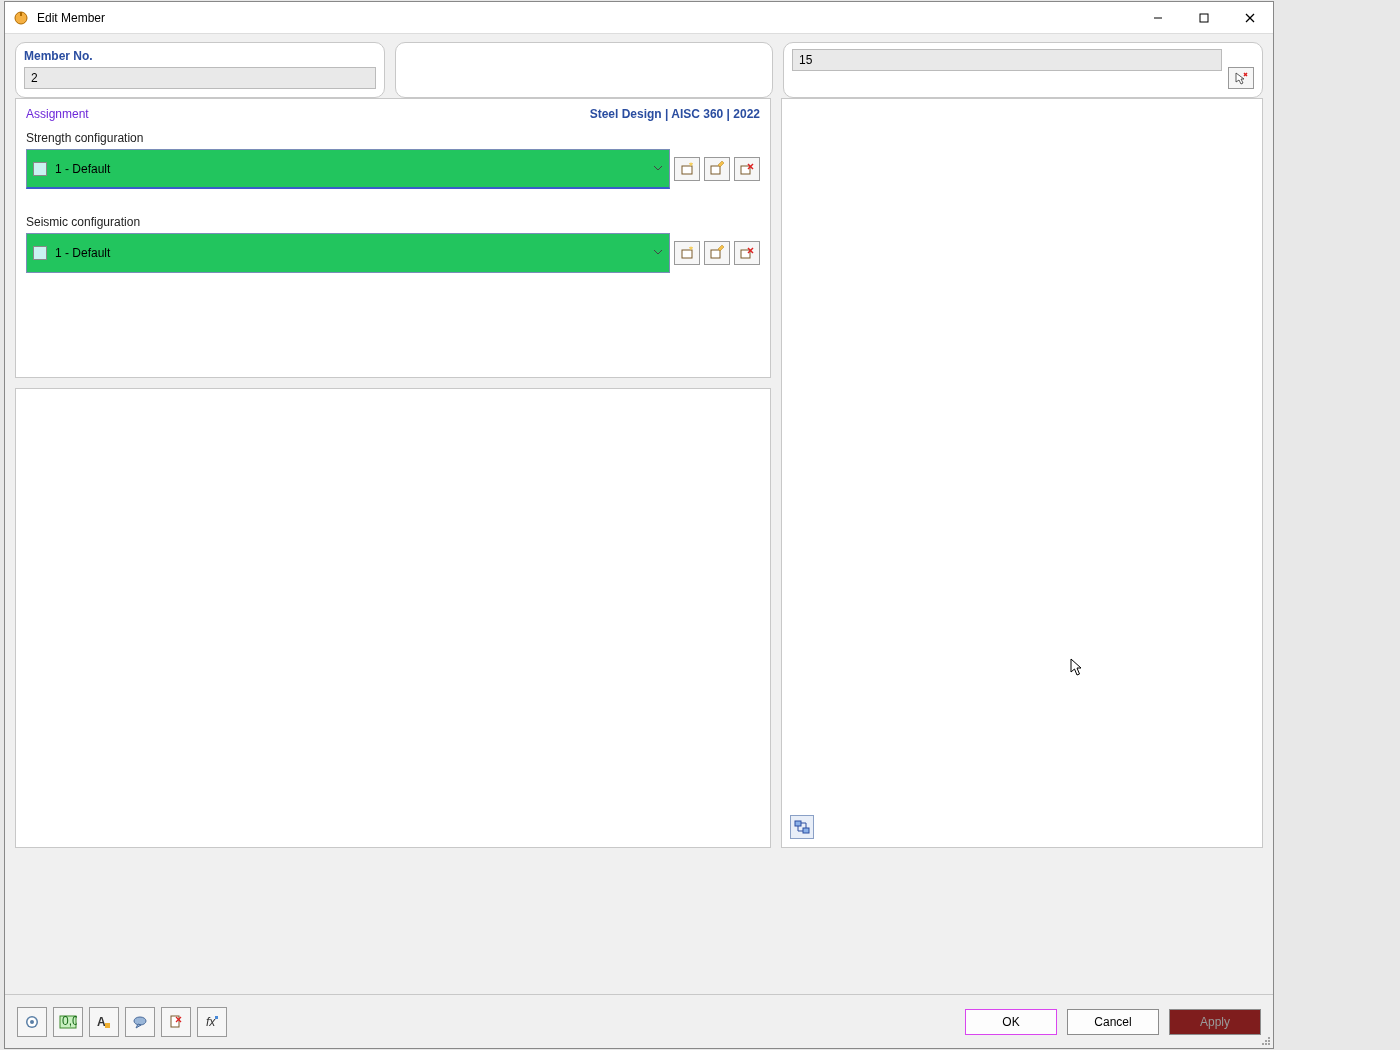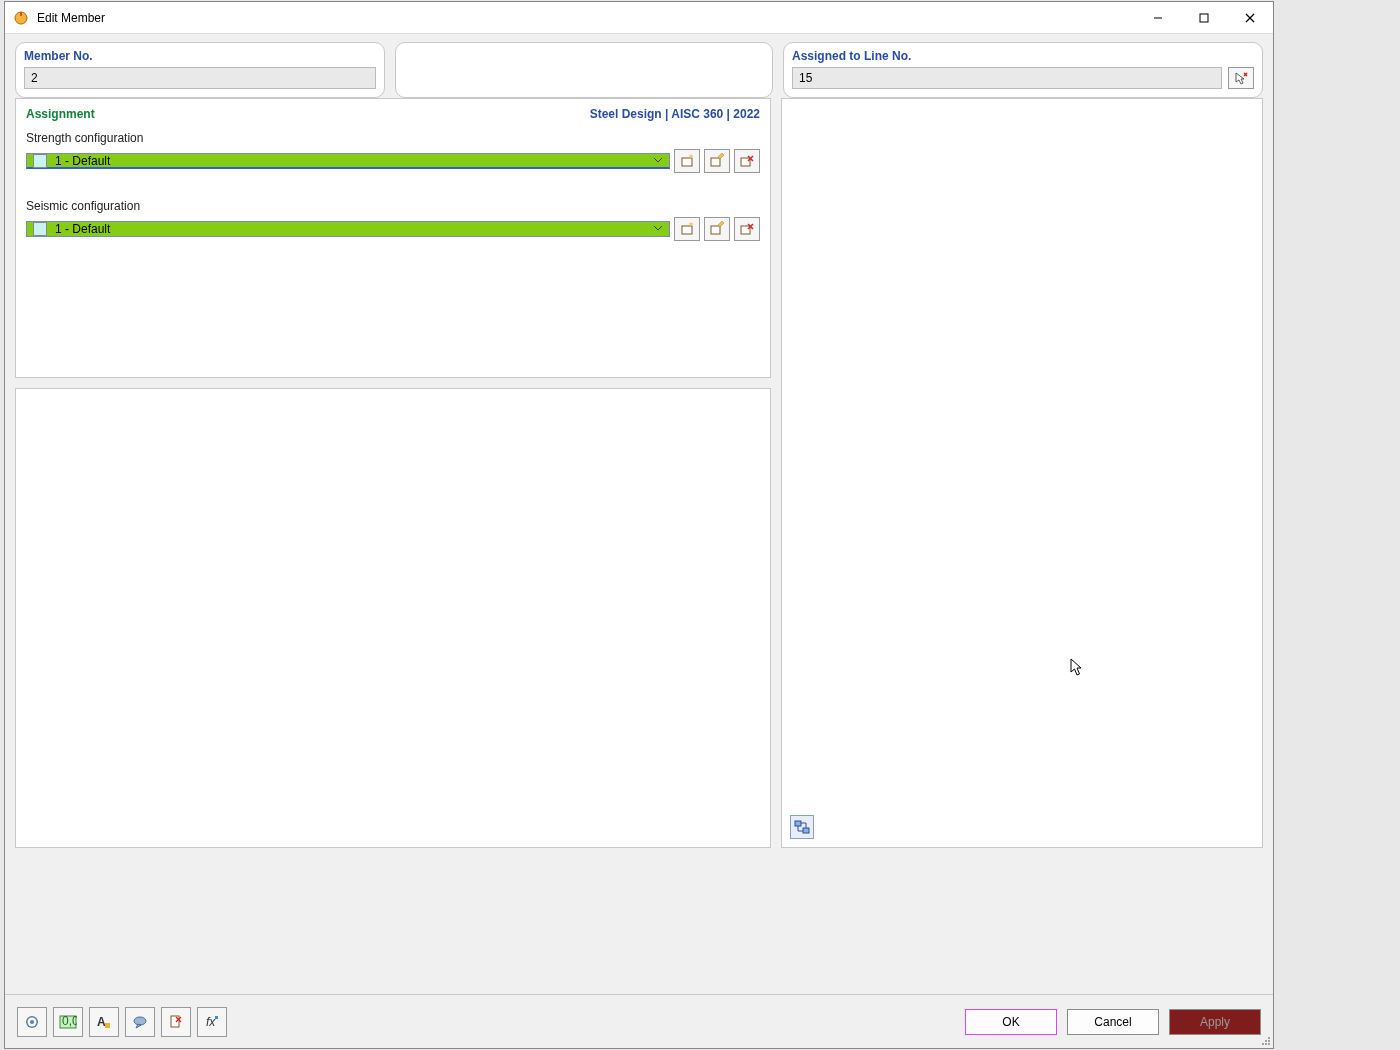--- a/index.html
+++ b/index.html
@@ -25,26 +25,26 @@
 .tab { padding: 5px 12px 6px 12px; background: #ececec; border: 1px solid #bdbdbd; border-bottom: none; margin-right: -1px; cursor: pointer; font-size: 12px; color: #222; }
 .tab.active { background: #ffe600; font-weight: 400; position: relative; z-index: 2; }
 
 .content-row { display: flex; gap: 10px; padding: 0 10px 0 10px; flex: 0 0 auto; }
 .content-left { width: 756px; display:flex; flex-direction:column; gap:10px; }
 .content-right { flex:1; background:#fff; border:1px solid #c8c8c8; height: 750px; position: relative; }
 .content-right .viewer-btn { position: absolute; left: 8px; bottom: 8px; width: 24px; height: 24px; border:1px solid #8aa0c6; background:#e8eef8; cursor:pointer; display:flex; align-items:center; justify-content:center; }
 
 .assign-panel { background:#fff; border:1px solid #c8c8c8; padding: 8px 10px 16px 10px; height: 280px; }
 .assign-head { display:flex; justify-content:space-between; margin-bottom: 10px; }
-.assign-title { color:#15803d; font-weight:700; }
+.assign-title { color:#6d28d9; font-weight:400; }
 .assign-spec { color:#2a4da0; font-weight:600; }
 .cfg-block { margin-bottom: 26px; }
 .cfg-label { font-size: 12px; color:#222; margin-bottom: 4px; }
 .cfg-row { display:flex; gap:4px; align-items:center; }
-.cfg-select { flex:1; height: 16px; border:1px solid #7a8db8; background:#84cc16; display:flex; align-items:center; padding: 0 6px; position:relative; }
+.cfg-select { flex:1; height: 40px; border:1px solid #7a8db8; background:#22c55e; display:flex; align-items:center; padding: 0 6px; position:relative; }
 .cfg-select.focused { border-bottom: 2px solid #3a5bcc; }
 .cfg-select .swatch { width:14px; height:14px; background:#c9f3f1; border:1px solid #888; margin-right:8px; }
 .cfg-select .chev { position:absolute; right:6px; top:50%; transform:translateY(-50%); color:#555; }
 .icon-btn { width:26px; height:24px; border:1px solid #999; background:#f6f6f6; cursor:pointer; display:flex; align-items:center; justify-content:center; }
 
 .preview-panel { background:#fff; border:1px solid #c8c8c8; height: 460px; }
 
 .footer { margin-top:auto; height: 54px; border-top: 1px solid #c8c8c8; display:flex; align-items:center; padding: 0 12px; background:#f0f0f0; }
 .toolbar { display:flex; gap:6px; }
 .tbtn { width:30px; height:30px; border:1px solid #999; background:#f6f6f6; cursor:pointer; display:flex; align-items:center; justify-content:center; font-size:10px; }
@@ -90,21 +90,20 @@
 
   <div class="top-panels">
     <div class="panel-box panel-left">
       <div class="panel-label">Member No.</div>
       <div class="val-input">
           <span>2</span>
         </div>
     </div>
     <div class="panel-box panel-mid"></div>
     <div class="panel-box panel-right">
-      <div class="panel-label">Assigned to Line No.</div>
       <div class="val-input">
           <span>15</span>
         </div>
       <div class="pick-btn">
         <svg width="16" height="16" viewBox="0 0 16 16">
             <path d="M3 3 L3 12 L6 10 L8 14 L10 13 L8 9 L11 9 Z" fill="#fff" stroke="#333" stroke-width="0.8"></path>
             <line x1="11" y1="3" x2="14" y2="6" stroke="#d22" stroke-width="1.5"></line>
             <line x1="14" y1="3" x2="11" y2="6" stroke="#d22" stroke-width="1.5"></line>
           </svg>
       </div>

